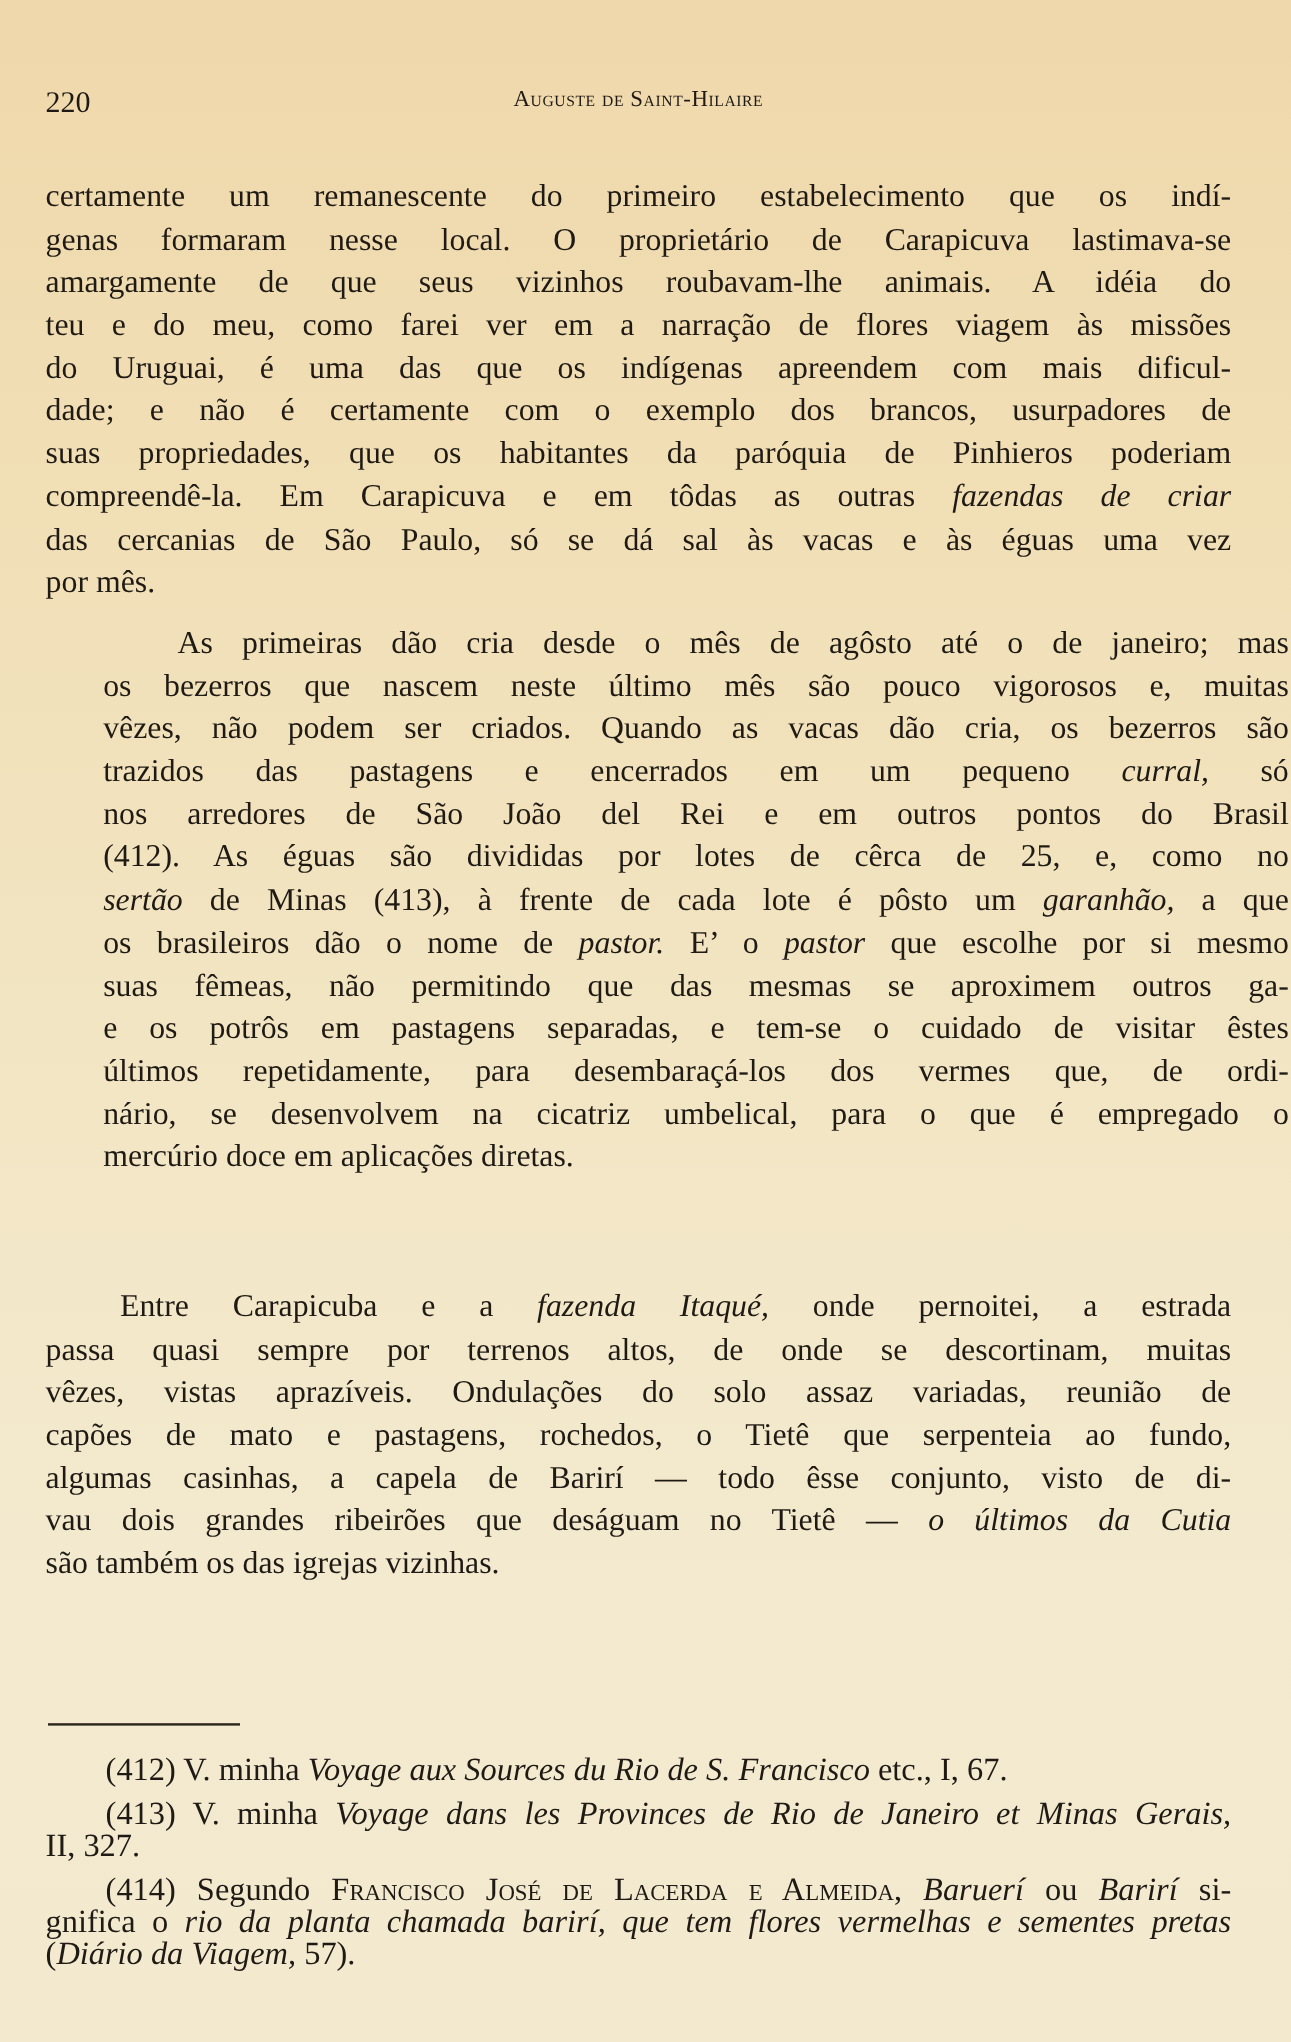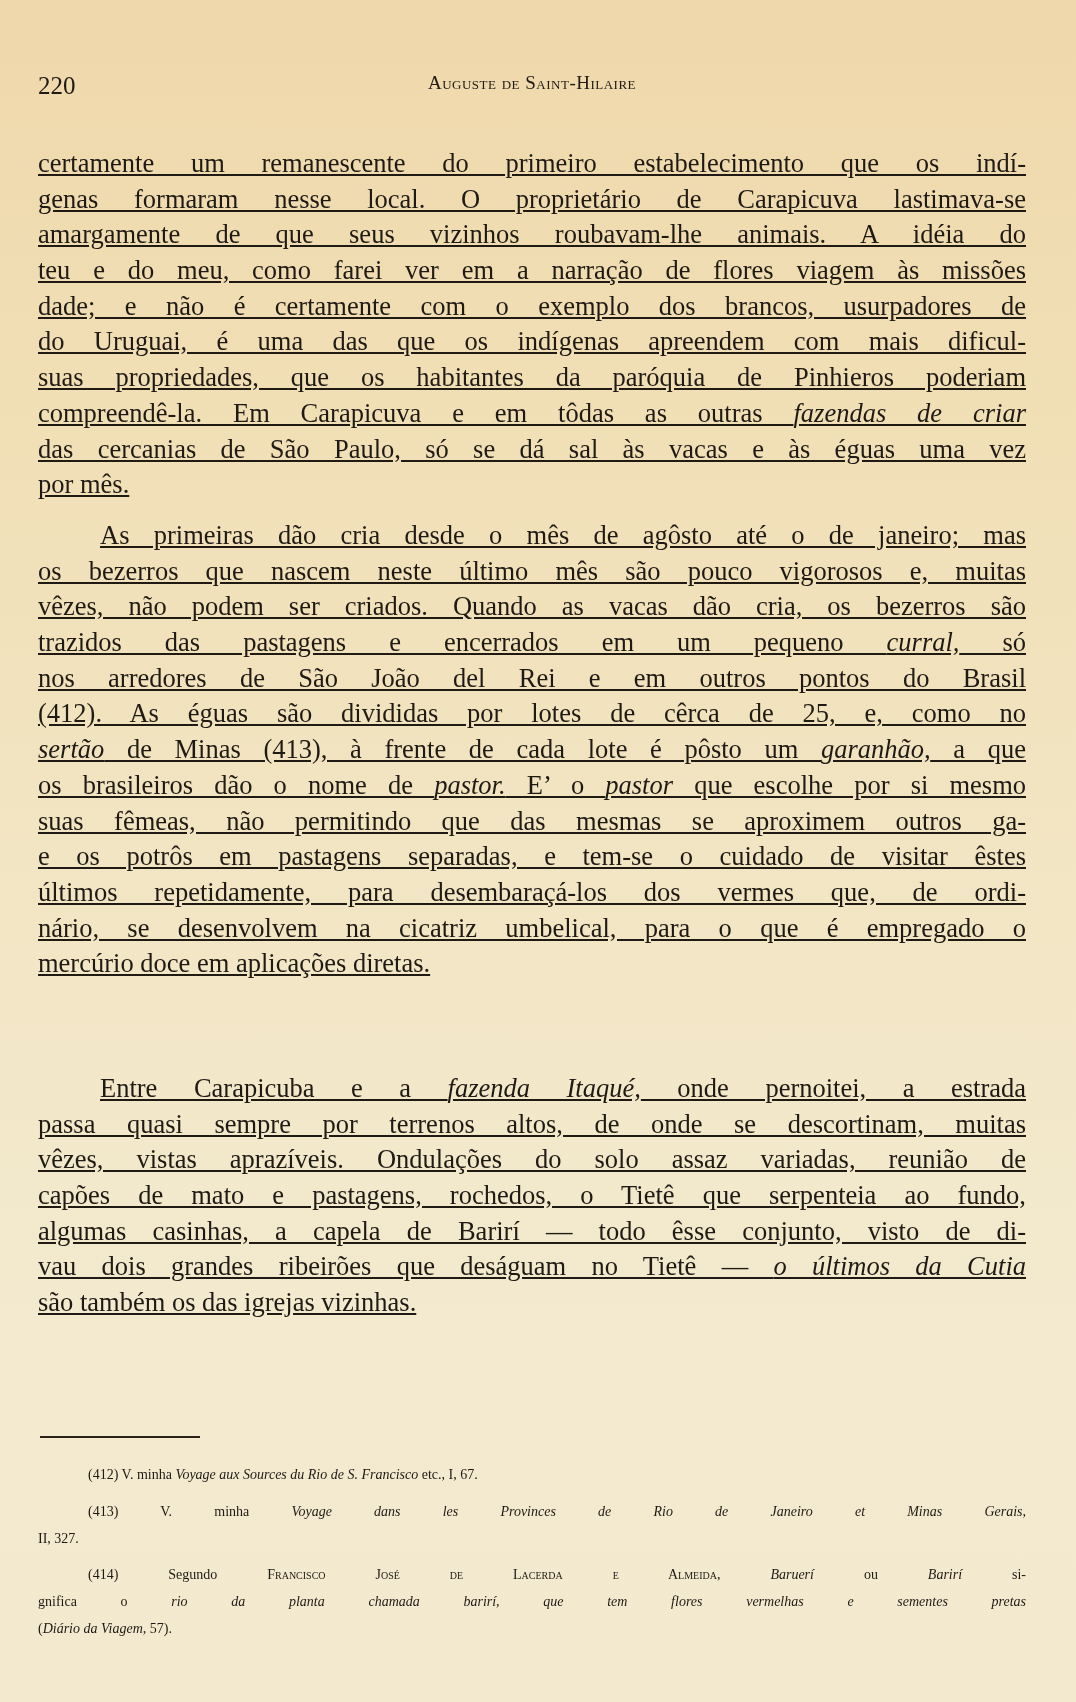--- a/index.html
+++ b/index.html
@@ -13,37 +13,37 @@
     .page { position: absolute; left: 38px; top: 0; width: 988px; }
     .running-head {
       position: absolute; top: 72px; left: 0; width: 988px; height: 36px;
       font-size: 25px;
     }
     .page-number { position: absolute; left: 0; top: 0; }
     .running-title {
       position: absolute; left: 0; right: 0; text-align: center; top: 0;
       font-variant: small-caps; letter-spacing: 0.5px; font-size: 19px;
     }
-    .body-text { position: absolute; left: 0; width: 988px; font-size: 26.5px; text-decoration: underline; }
+    .body-text { position: absolute; left: 0; width: 988px; font-size: 26.5px; }
     .line {
       display: block; height: 35.7px; line-height: 35.7px;
       text-align: justify; text-align-last: justify; white-space: nowrap;
     }
     .line.last { text-align-last: left; }
     .line.indent { padding-left: 62px; }
     i { font-style: italic; }
     .sc { font-variant: small-caps; }
     #p1 { top: 146px; }
-    #p2 { top: 518px; }
+    #p2 { top: 518px; margin-left: 48px; }
     #p3 { top: 1071px; }
     .rule {
       position: absolute; left: 2px; top: 1436px; width: 160px; height: 2px;
       background: #2a231a;
     }
-    .footnotes { position: absolute; left: 0; width: 988px; font-size: 14px; }
+    .footnotes { position: absolute; left: 0; width: 988px; font-size: 27px; }
     .fn-line {
       display: block; height: 27px; line-height: 27px;
       text-align: justify; text-align-last: justify; white-space: nowrap;
     }
     .fn-line.last { text-align-last: left; }
     .fn-line.indent { padding-left: 50px; }
     #fn412 { top: 1461px; }
     #fn413 { top: 1498px; }
     #fn414 { top: 1561px; }
   </style>
@@ -54,22 +54,22 @@
   <div class="running-head">
     <span class="page-number">220</span>
     <span class="running-title">Auguste de Saint-Hilaire</span>
   </div>
 
   <div class="body-text" id="p1">
       <span class="line">certamente um remanescente do primeiro estabelecimento que os indí-</span>
       <span class="line">genas formaram nesse local. O proprietário de Carapicuva lastimava-se</span>
       <span class="line">amargamente de que seus vizinhos roubavam-lhe animais. A idéia do</span>
       <span class="line">teu e do meu, como farei ver em a narração de flores viagem às missões</span>
+      <span class="line">do Uruguai, é uma das que os indígenas apreendem com mais dificul-</span>
       <span class="line">dade; e não é certamente com o exemplo dos brancos, usurpadores de</span>
-      <span class="line">do Uruguai, é uma das que os indígenas apreendem com mais dificul-</span>
       <span class="line">suas propriedades, que os habitantes da paróquia de Pinhieros poderiam</span>
       <span class="line">compreendê-la. Em Carapicuva e em tôdas as outras <i>fazendas de criar</i></span>
       <span class="line">das cercanias de São Paulo, só se dá sal às vacas e às éguas uma vez</span>
       <span class="line last">por mês.</span>
     </div>
   <div class="body-text" id="p2">
       <span class="line indent">As primeiras dão cria desde o mês de agôsto até o de janeiro; mas</span>
       <span class="line">os bezerros que nascem neste último mês são pouco vigorosos e, muitas</span>
       <span class="line">vêzes, não podem ser criados. Quando as vacas dão cria, os bezerros são</span>
       <span class="line">trazidos das pastagens e encerrados em um pequeno <i>curral,</i> só</span>

